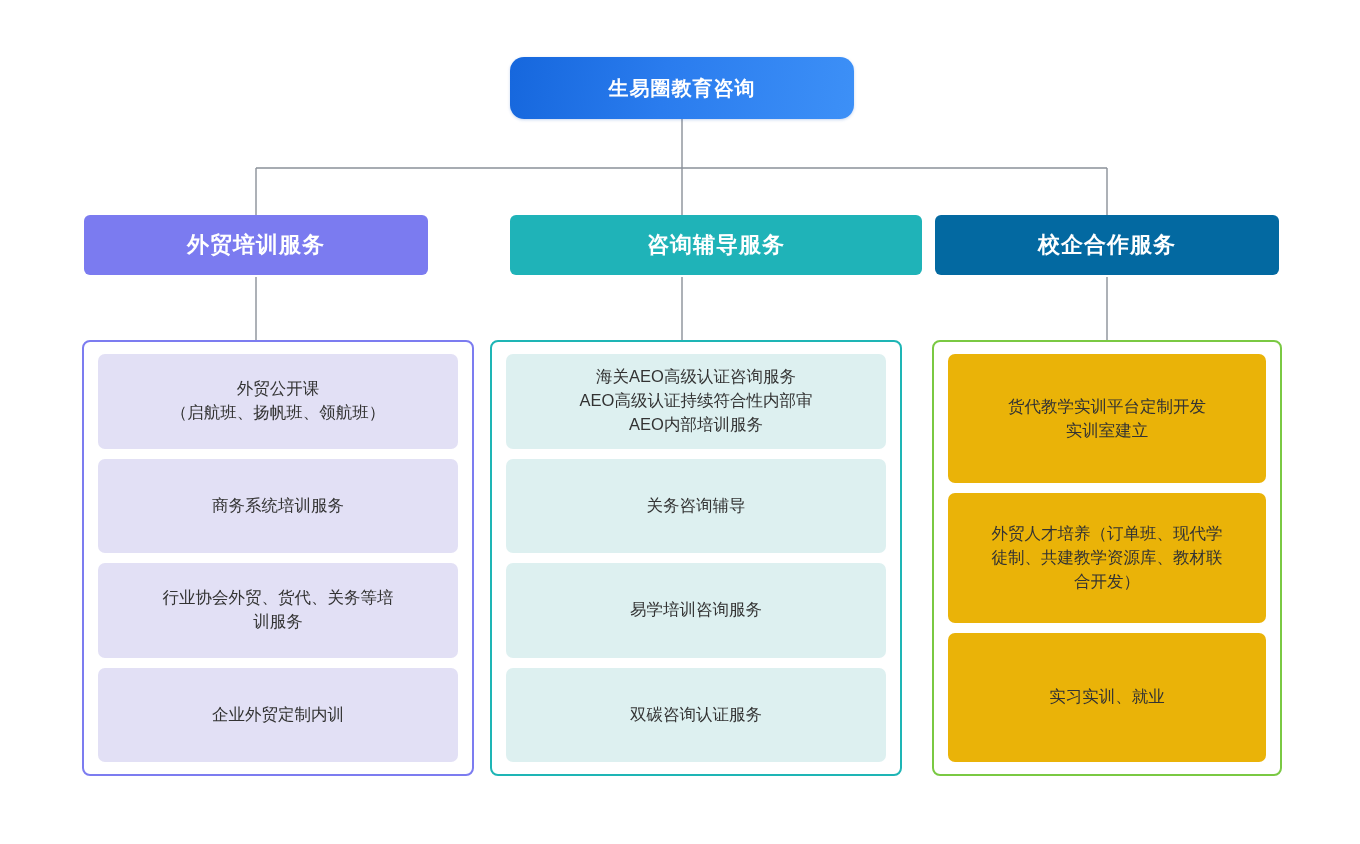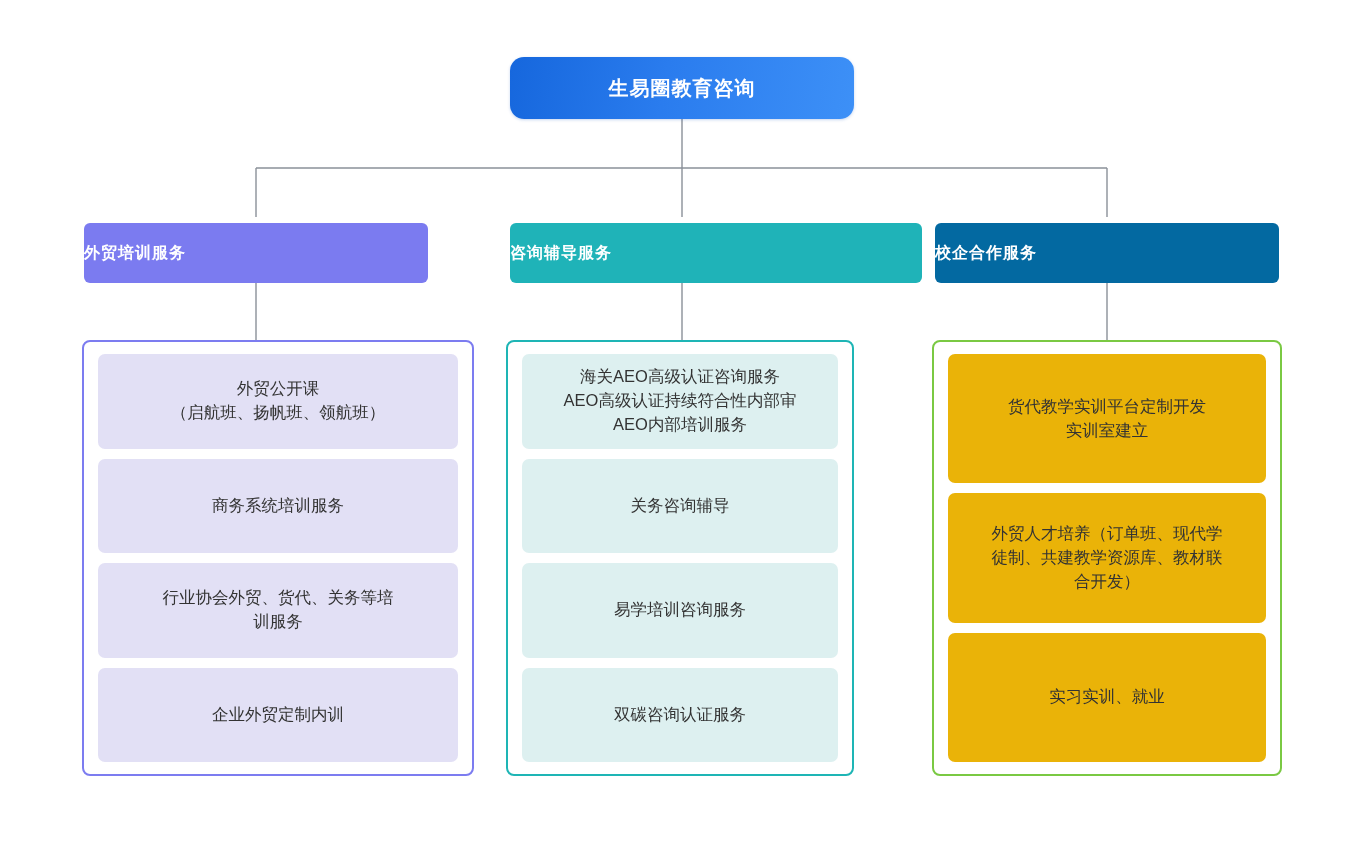--- a/index.html
+++ b/index.html
@@ -44,28 +44,28 @@
     justify-content: center;
     font-size: 20px;
     font-weight: bold;
     letter-spacing: 1px;
     box-shadow: 0 1px 3px rgba(30, 90, 190, 0.25);
   }
 
   
   .col-header {
     position: absolute;
-    top: 223px;
+    top: 215px;
     height: 60px;
     border-radius: 6px;
     color: #ffffff;
     display: flex;
     align-items: center;
-    justify-content: flex-start;
-    font-size: 16px;
+    justify-content: center;
+    font-size: 22px;
     font-weight: bold;
     letter-spacing: 1px;
   }
   .col-header.c0 { left: 84px;  width: 344px; background: #7b7bf0; }
   .col-header.c1 { left: 510px; width: 412px; background: #1fb3b8; }
   .col-header.c2 { left: 935px; width: 344px; background: #0369a1; }
 
   
   .col-box {
     position: absolute;
@@ -74,21 +74,21 @@
     border-radius: 8px;
     border: 2px solid #cccccc;
     background: #ffffff;
     box-sizing: border-box;
     display: flex;
     flex-direction: column;
     padding: 12px 14px;
     gap: 10px;
   }
   .col-box.c0 { left: 82px;  width: 392px; border-color: #7c7cf0; }
-  .col-box.c1 { left: 506px; width: 348px; border-color: #1eb5b5; }
+  .col-box.c1 { left: 490px; width: 412px; border-color: #1eb5b5; }
   .col-box.c2 { left: 932px; width: 350px; border-color: #7ac943; }
 
   
   .item {
     flex: 1 1 0;
     border-radius: 7px;
     display: flex;
     align-items: center;
     justify-content: center;
     text-align: center;

